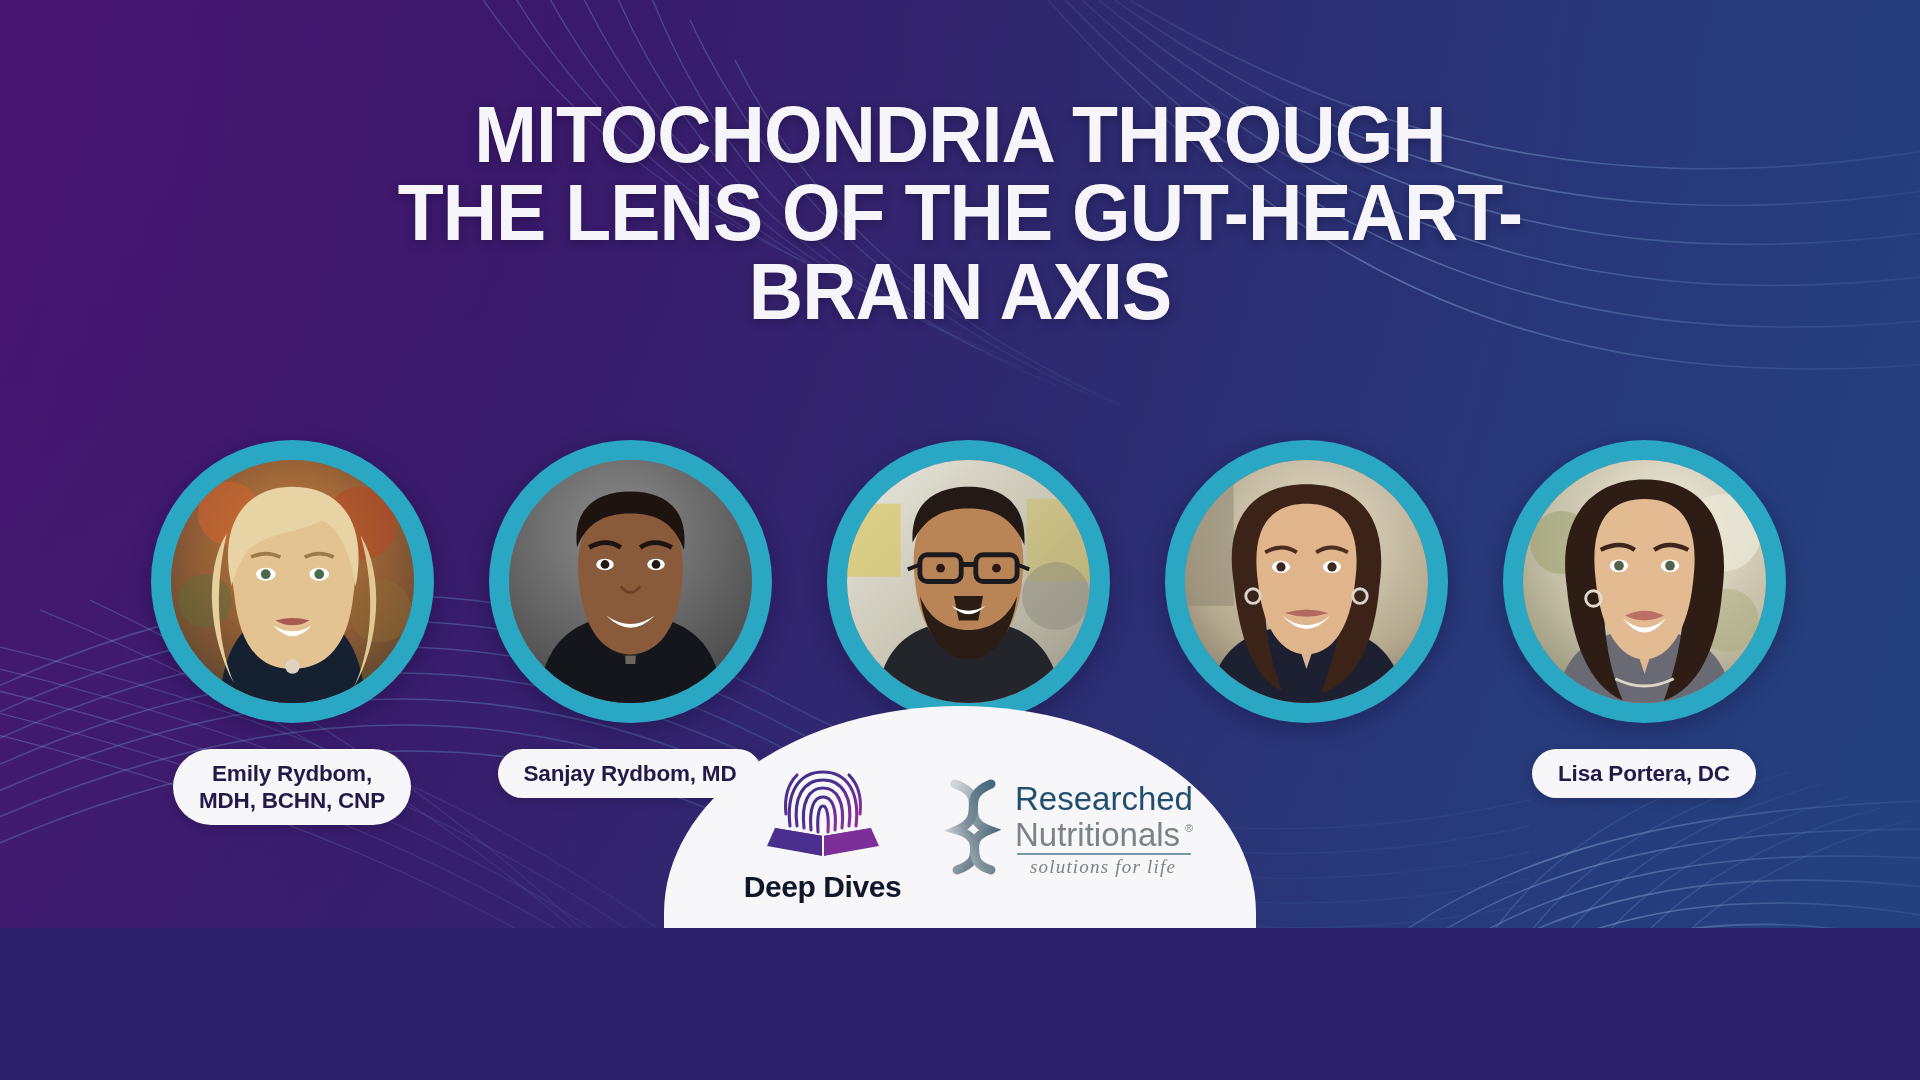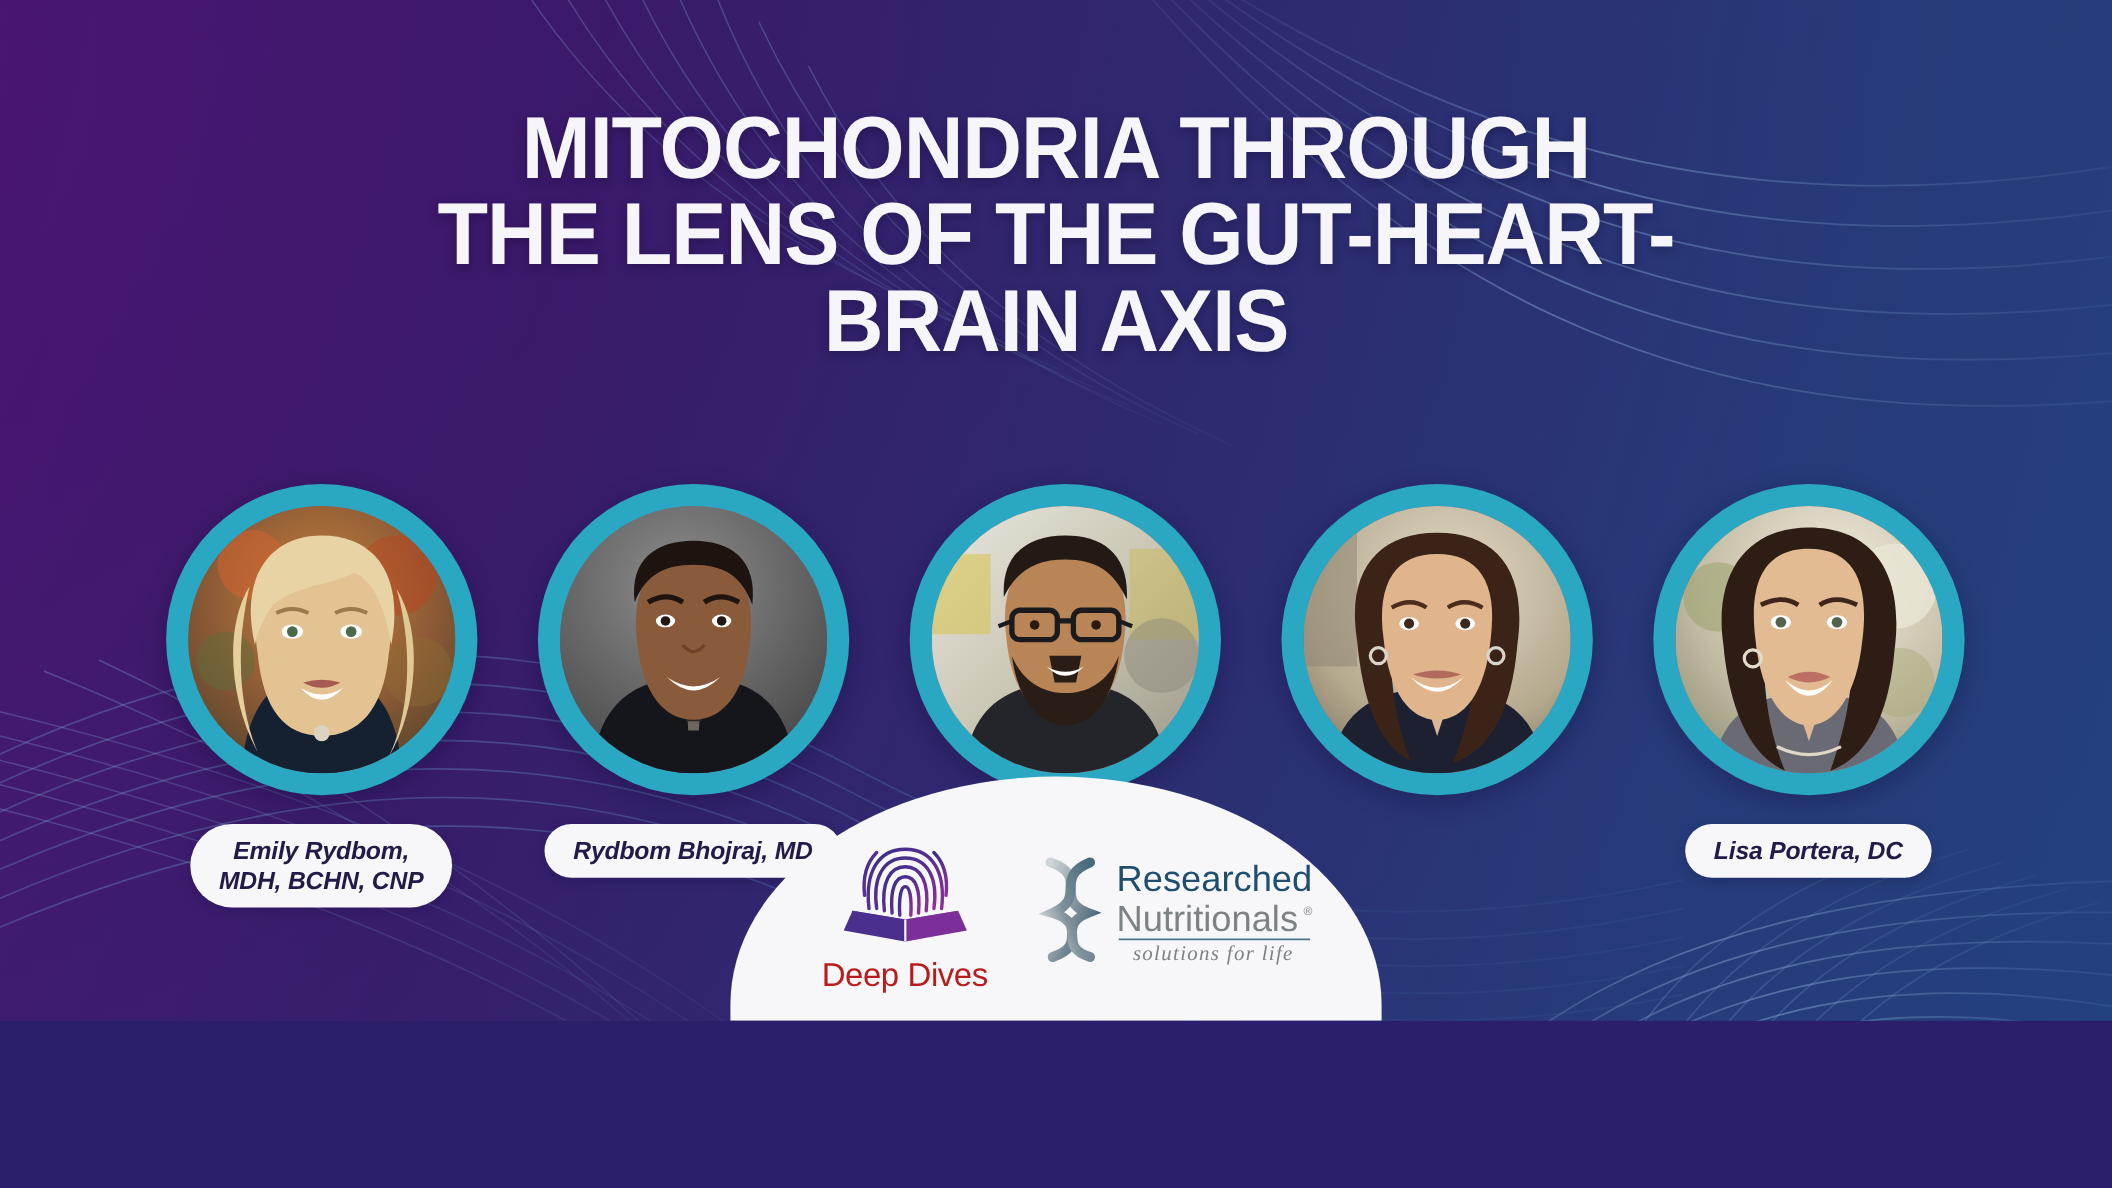--- a/index.html
+++ b/index.html
@@ -41,21 +41,20 @@
     z-index:5;
   }
   .title .ln{display:block;white-space:nowrap;}
 
   
   .speakers{
     position:absolute;left:16px;right:0;top:440px;
     display:flex;justify-content:center;align-items:flex-start;
     gap:48px;
     z-index:6;
-    font-style:italic;
   }
   .speaker{width:290px;display:flex;flex-direction:column;align-items:center;}
 
   .ring{
     width:283px;height:283px;border-radius:50%;
     background:#2aa7c2;
     display:flex;align-items:center;justify-content:center;
     box-shadow:0 6px 22px rgba(12,6,40,.30);
     flex:none;
   }
@@ -88,21 +87,21 @@
     border-top-left-radius:300px 210px;
     border-top-right-radius:300px 210px;
     display:flex;align-items:center;justify-content:center;
     gap:20px;
     padding-top:18px;
     z-index:7;
   }
   .deepdives{display:flex;flex-direction:column;align-items:center;width:200px;}
   .dd-mark{width:140px;height:118px;}
   .dd-word{
-    margin-top:4px;font-size:30px;font-weight:400;color:#b91c1c;letter-spacing:-.4px;
+    margin-top:4px;font-size:30px;font-weight:700;color:#0f172a;letter-spacing:-.4px;
   }
   .rn-logo{width:255px;height:120px;}
 </style>
 </head>
 <body>
 
 <div id="stage">
 
   <div class="bg-base"></div>
   <div class="bg-tint"></div>
@@ -249,21 +248,21 @@
             <path d="M54 36 Q60 32 67 36" stroke="#1d1410" stroke-width="2" fill="none"></path>
             <ellipse cx="39.5" cy="43" rx="3.6" ry="2.4" fill="#fff"></ellipse>
             <ellipse cx="60.5" cy="43" rx="3.6" ry="2.4" fill="#fff"></ellipse>
             <circle cx="39.5" cy="43" r="1.8" fill="#231713"></circle>
             <circle cx="60.5" cy="43" r="1.8" fill="#231713"></circle>
             <path d="M40 64 Q50 71 60 64 Q50 74 40 64 Z" fill="#fff"></path>
             <path d="M46 52 Q50 57 54 52" stroke="#6d4227" stroke-width="1.2" fill="none"></path>
           </svg>
         </div>
       </div>
-      <div class="pill">Rydbom Bhojraj, MD</div>
+      <div class="pill">Sanjay Rydbom, MD</div>
     </div>
 
     <div class="speaker">
       <div class="ring">
         <div class="photo">
           <svg viewBox="0 0 100 100" aria-hidden="true">
             <defs>
               <linearGradient id="p3bg" x1="0" y1="0" x2="1" y2="1">
                 <stop offset="0" stop-color="#e9e6df"></stop>
                   <stop offset="0.5" stop-color="#c9c6b4"></stop>

